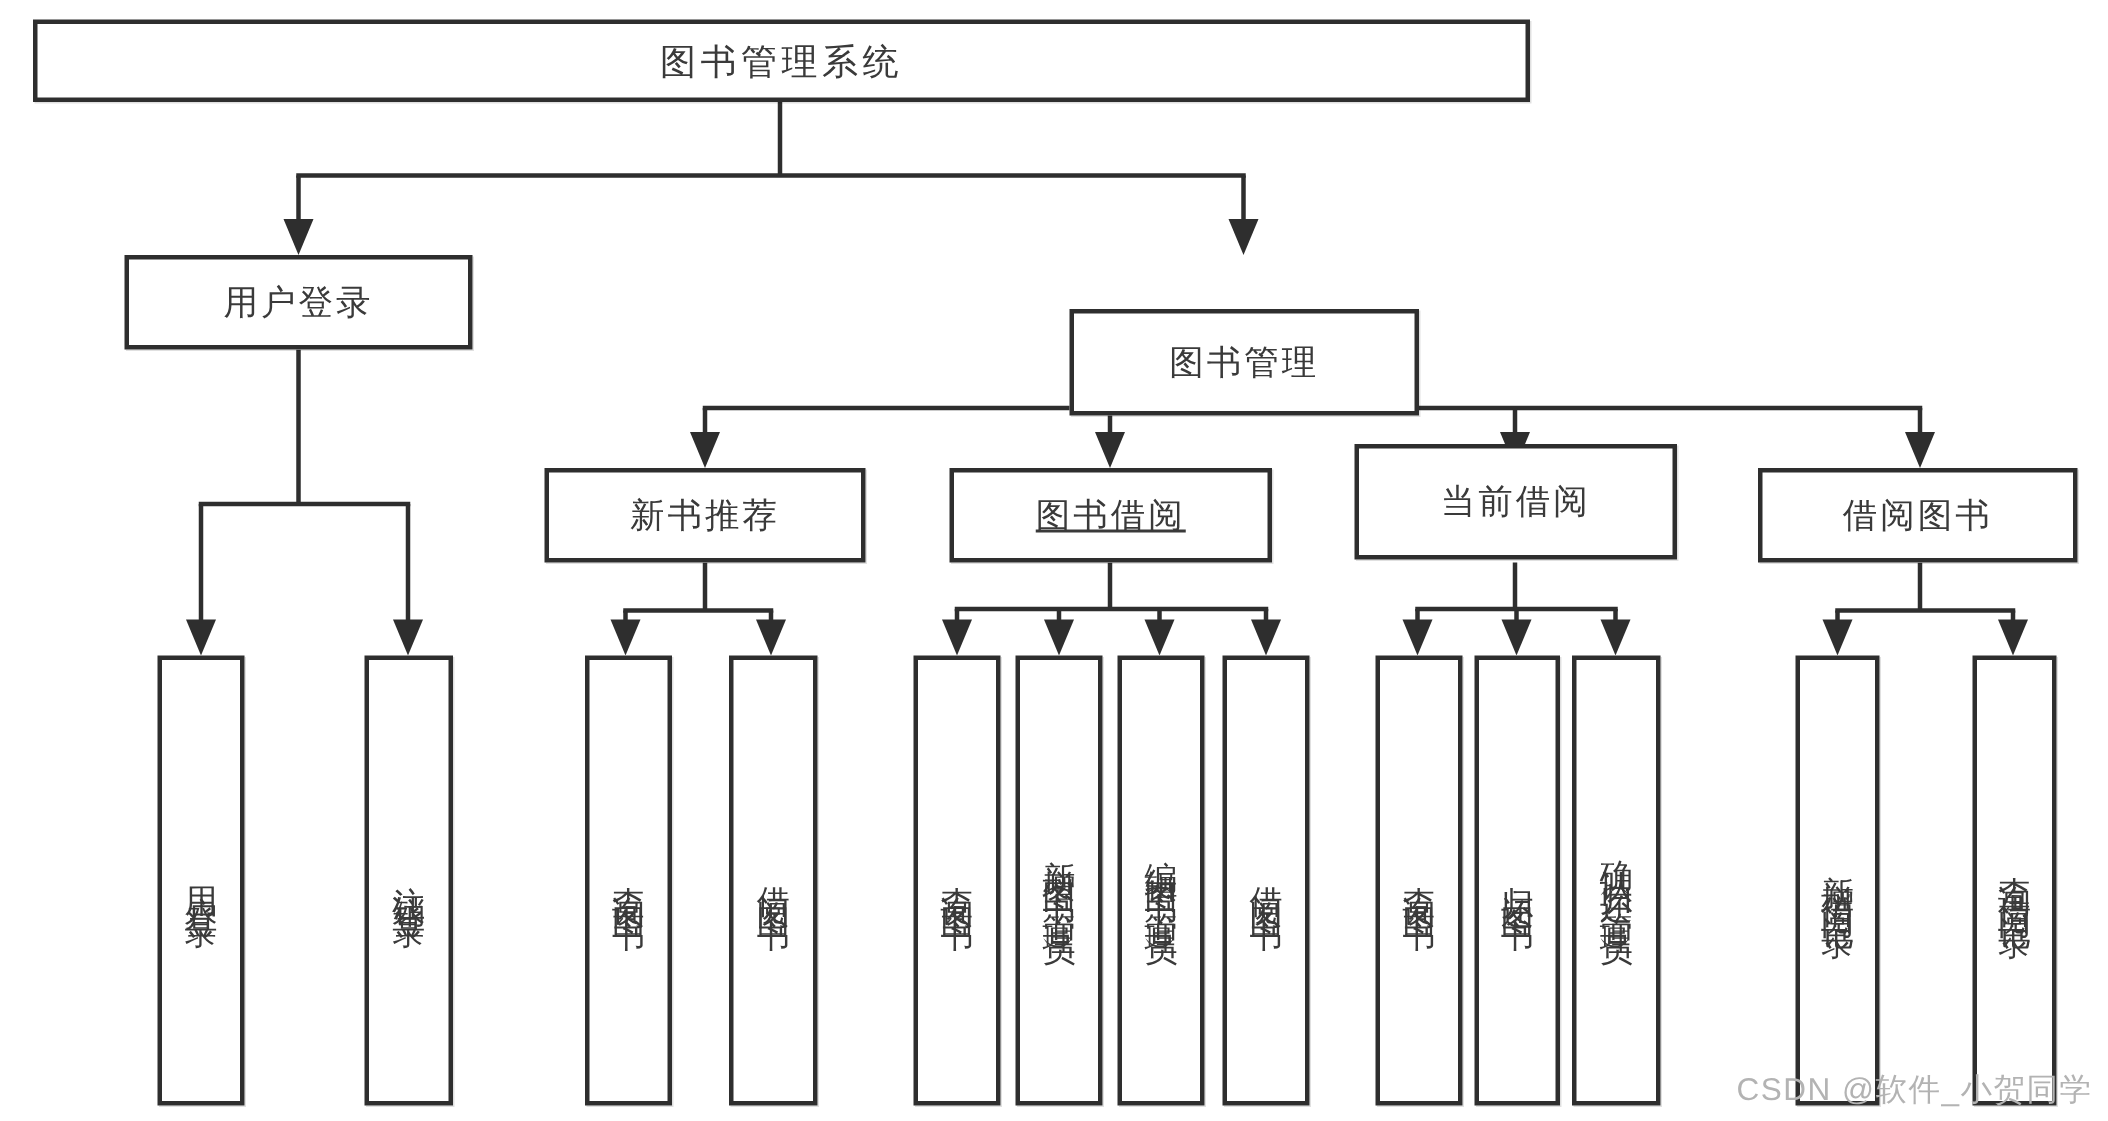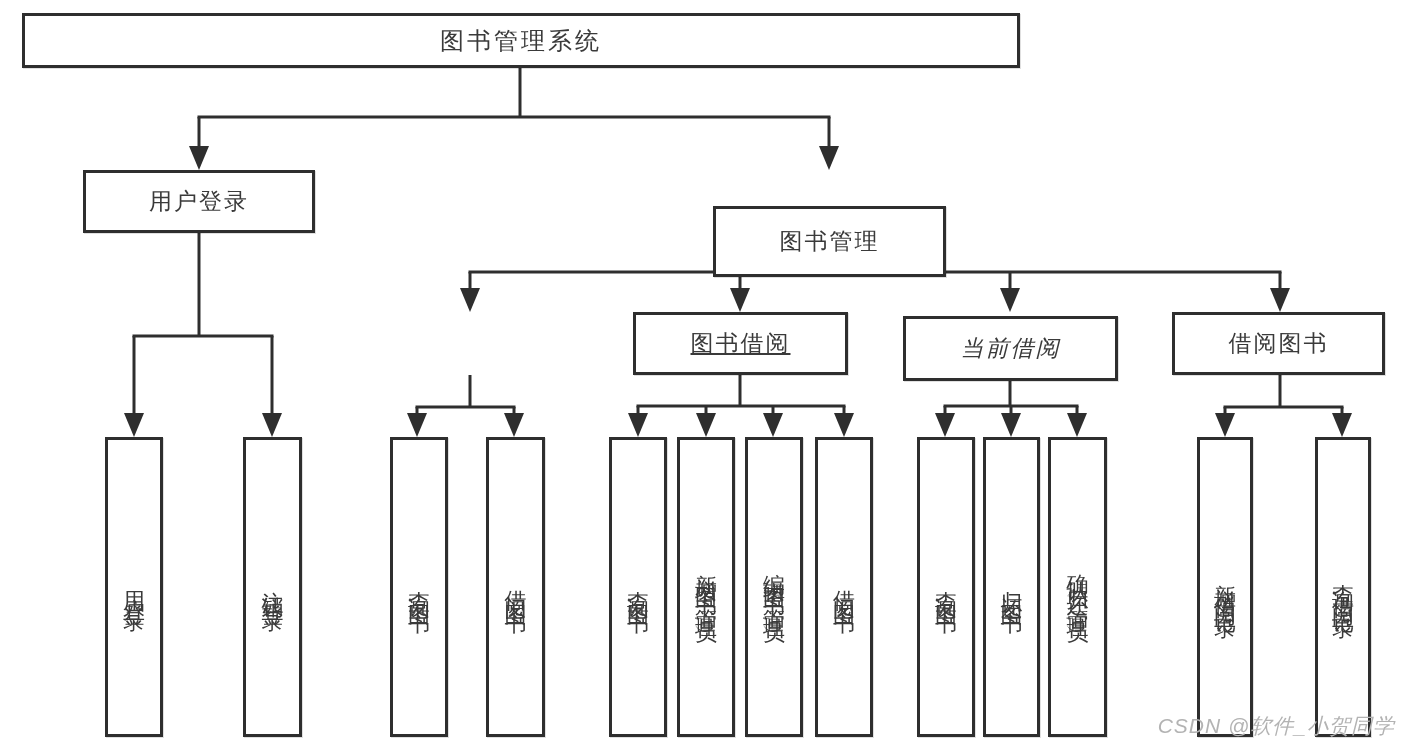--- a/index.html
+++ b/index.html
@@ -51,21 +51,20 @@
   }
   .watermark {
     position: absolute;
     right: 10px;
     top: 712px;
     font-size: 21px;
     color: #b3b3b3;
     letter-spacing: 1px;
     z-index: 5;
     white-space: nowrap;
-    font-style: italic;
   }
 </style>
 </head>
 <body>
 
 <div class="canvas">
 
   <svg class="connector-layer" width="1405" height="747" viewBox="0 0 1405 747">
     <g stroke="#2e2e2e" stroke-width="3" fill="none">
 
@@ -137,22 +136,23 @@
       <polygon points="1215,413 1235,413 1225,437"></polygon>
       <polygon points="1332,413 1352,413 1342,437"></polygon>
     </g>
   </svg>
 
   <div class="node h root" style="left:22px; top:13px; width:998px; height:55px;">图书管理系统</div>
 
   <div class="node h" style="left:83px; top:170px; width:232px; height:63px;">用户登录</div>
   <div class="node h" style="left:713px; top:170px; width:233px; height:71px;margin-top:36px;">图书管理</div>
 
+  <div class="node h" style="left:363px; top:312px; width:214px; height:63px;">新书推荐</div>
   <div class="node h" style="left:633px; top:312px; width:215px; height:63px;text-decoration:underline;">图书借阅</div>
-  <div class="node h" style="left:903px; top:316px; width:215px; height:65px;font-style:italic;">当前借阅</div>
+  <div class="node h" style="left:903px; top:296px; width:215px; height:77px;">当前借阅</div>
   <div class="node h" style="left:1172px; top:312px; width:213px; height:63px;">借阅图书</div>
 
   <div class="node leaf" style="left:105px; top:437px; width:58px; height:300px;">用户登录</div>
   <div class="node leaf" style="left:243px; top:437px; width:59px; height:300px;">注销登录</div>
 
   <div class="node leaf" style="left:390px; top:437px; width:58px; height:300px;">查询图书</div>
   <div class="node leaf" style="left:486px; top:437px; width:59px; height:300px;">借阅图书</div>
 
   <div class="node leaf" style="left:609px; top:437px; width:58px; height:300px;">查询图书</div>
   <div class="node leaf" style="left:677px; top:437px; width:58px; height:300px;">新增图书（管理员）</div>

